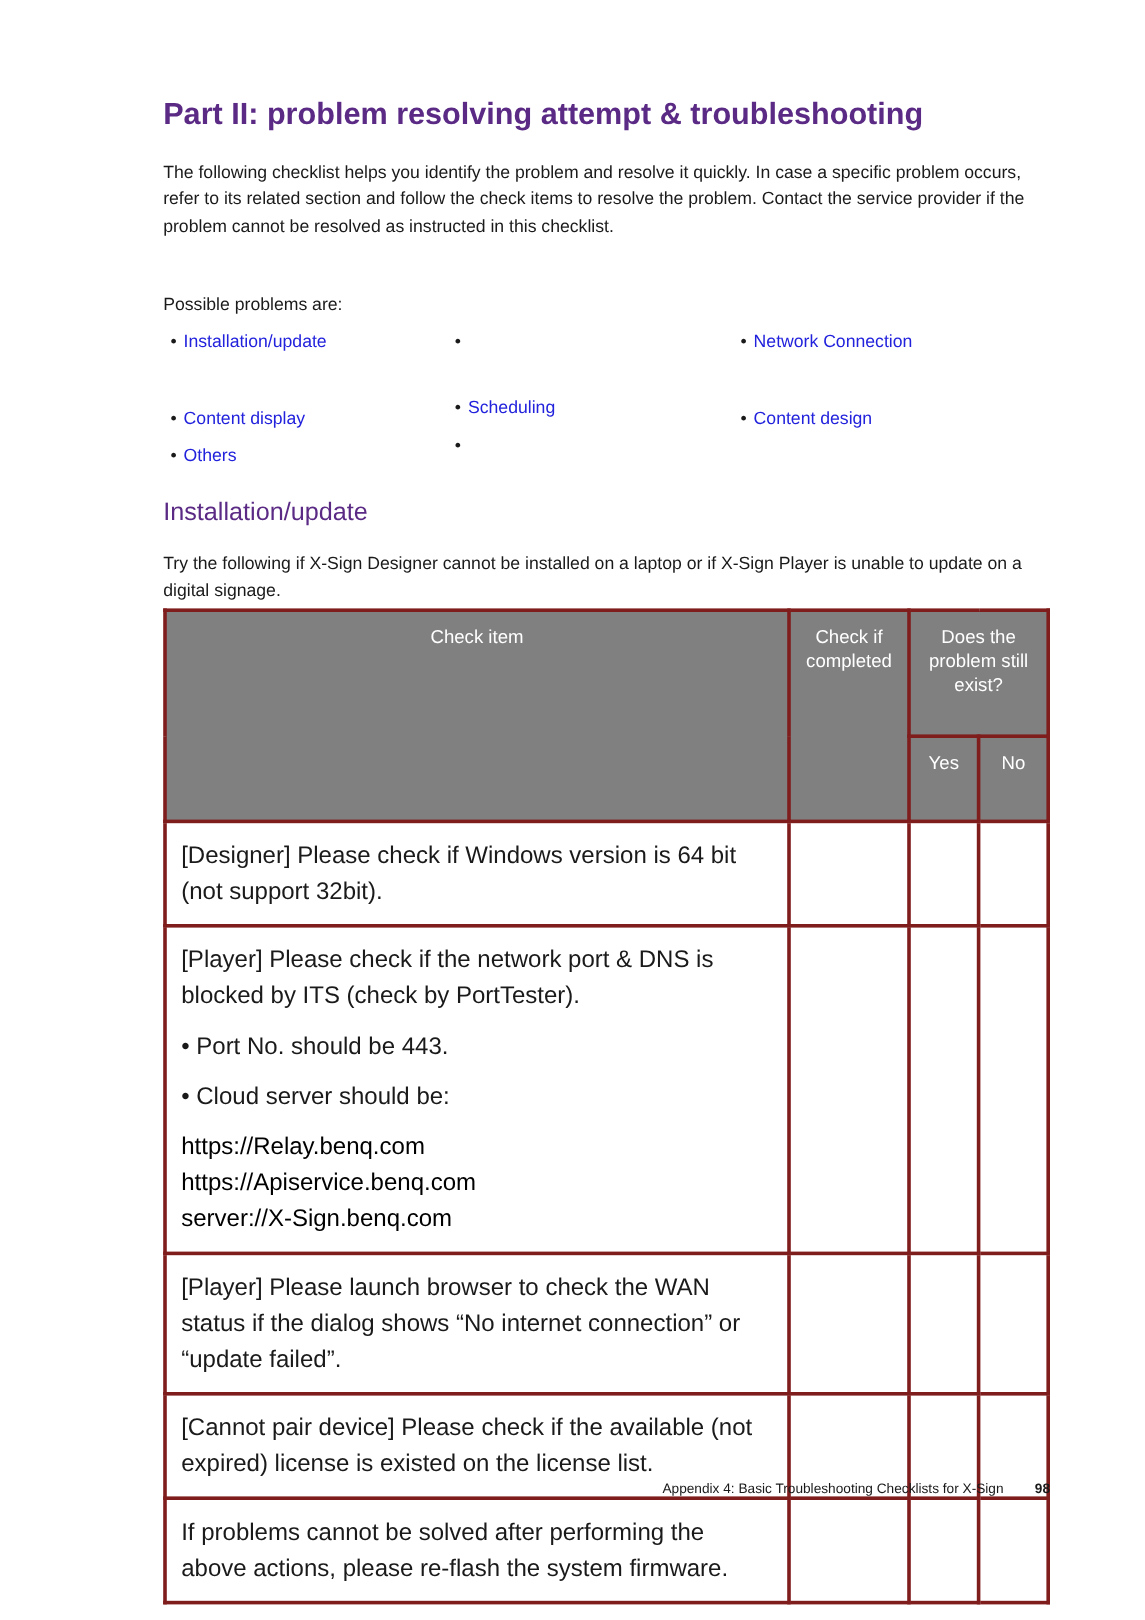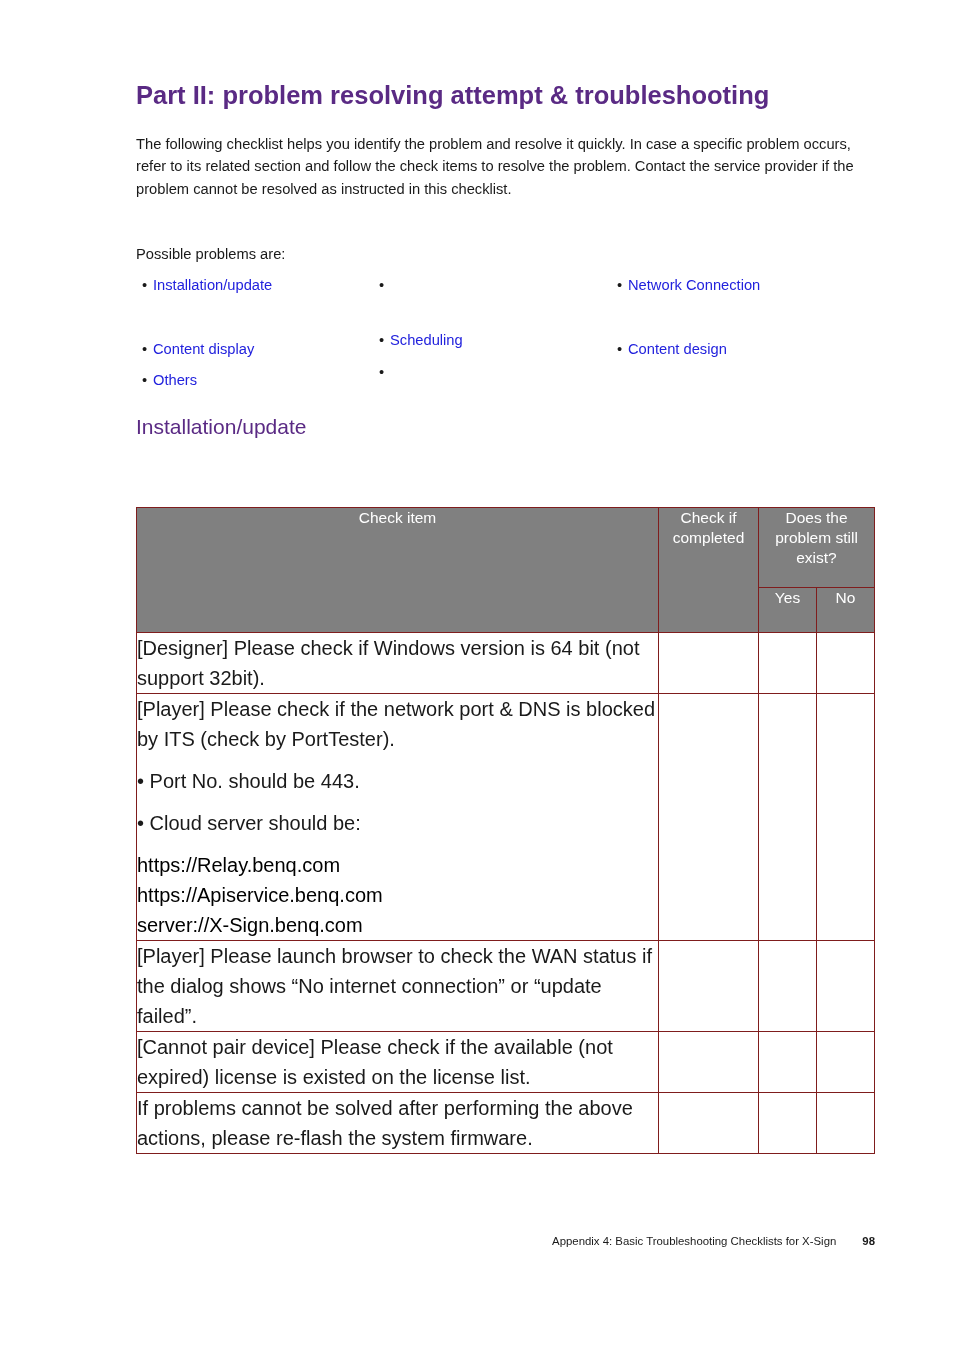--- a/index.html
+++ b/index.html
@@ -102,22 +102,22 @@
     top: 507px;
     width: 739px;
   }
   table.checklist {
     border-collapse: collapse;
     width: 739px;
     table-layout: fixed;
   }
   table.checklist td,
   table.checklist th {
-    border: 1px solid #7f1d1d;
-    padding: 0;
+    border: 3px solid #7f1d1d;
+    padding: 12px;
     vertical-align: top;
   }
   .hd {
     background: #808080;
     color: #ffffff;
     font-weight: normal;
     text-align: center;
     vertical-align: middle;
     font-size: 15.5px;
     line-height: 1.3;
@@ -227,20 +227,21 @@
         <div class="bitem">
           <span class="bdot">•</span>
           <span class="blink">Content design</span>
         </div>
       </div>
 
     </div>
 
     <h2 class="h2">Installation/update</h2>
 
+    <p class="para">Try the following if X-Sign Designer cannot be installed on a laptop or if X-Sign Player is unable to update on a digital signage.</p>
 
   </div>
 
   <div class="tbl-wrap">
     <table class="checklist">
       <colgroup>
         <col>
         <col class="col-check">
         <col class="col-yes">
         <col class="col-no">

